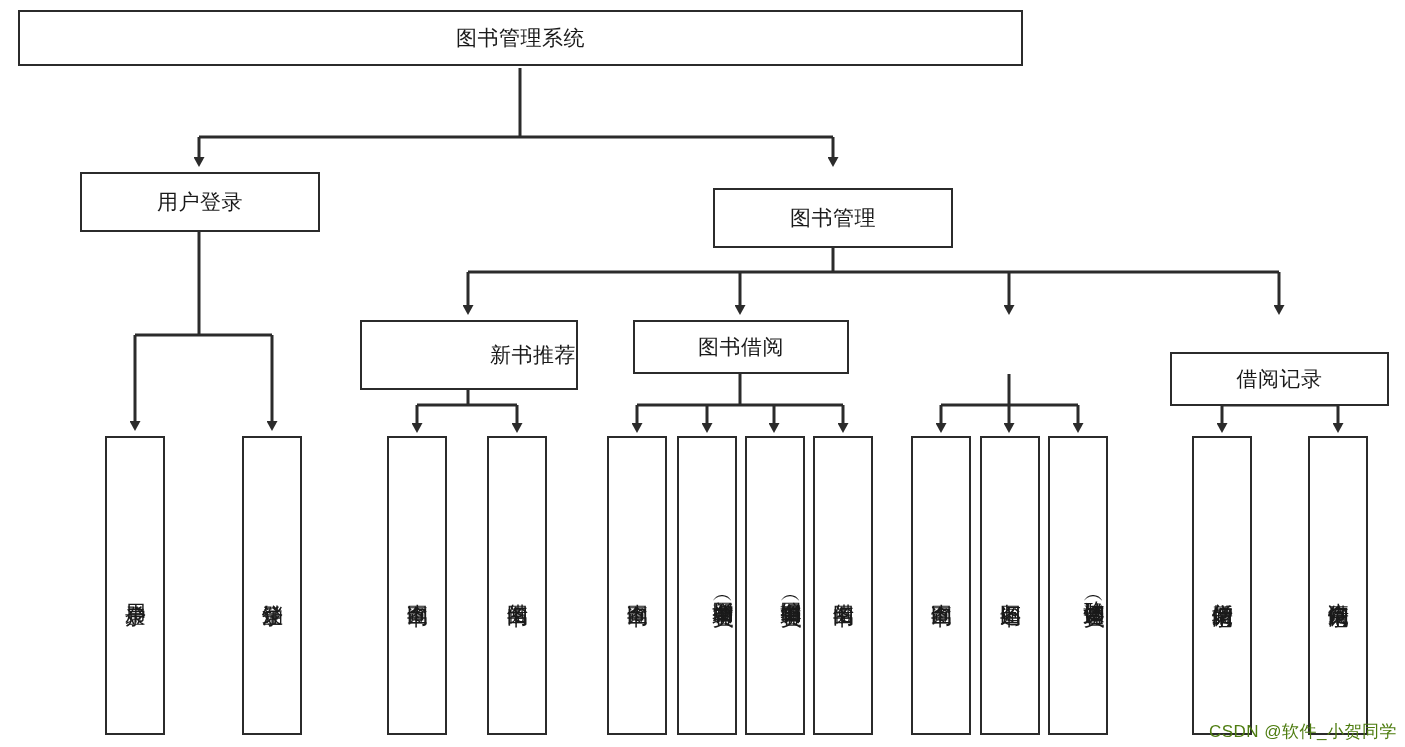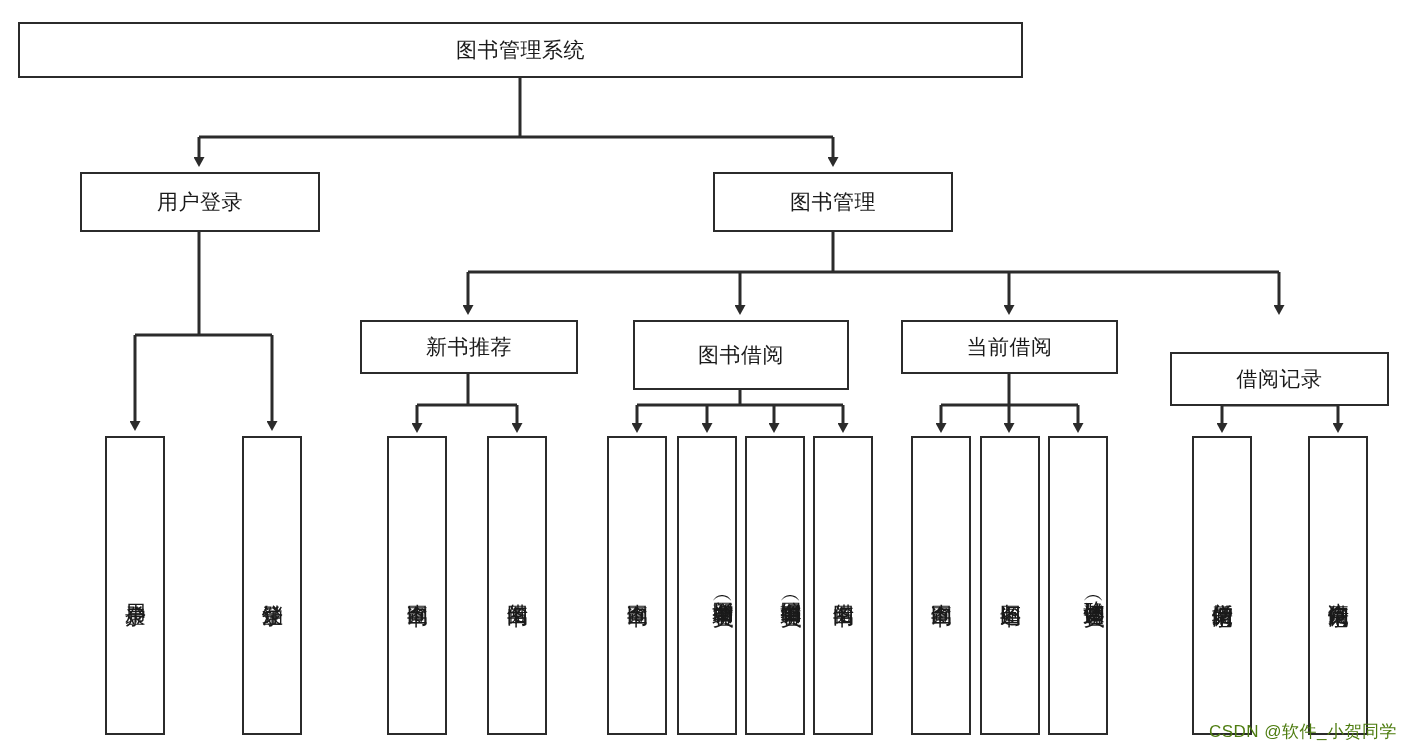--- a/index.html
+++ b/index.html
@@ -114,39 +114,36 @@
       <path d="M1009,405 L1009,424" marker-end="url(#arrow)"></path>
       <path d="M1078,405 L1078,424" marker-end="url(#arrow)"></path>
 
       <path d="M1279,374 L1279,405"></path>
       <path d="M1222,405 L1338,405"></path>
       <path d="M1222,405 L1222,424" marker-end="url(#arrow)"></path>
       <path d="M1338,405 L1338,424" marker-end="url(#arrow)"></path>
     </g>
   </svg>
 
-  <div class="node node-h" style="left:18px; top:22px; width:1005px; height:56px;">
+  <div class="node node-h" style="left:18px; top:10px; width:1005px; height:56px;">
     <span>图书管理系统</span>
   </div>
 
   <div class="node node-h" style="left:80px; top:172px; width:240px; height:60px;">
     <span>用户登录</span>
   </div>
-  <div class="node node-h" style="left:713px; top:172px; width:240px; height:60px;">
+  <div class="node node-h" style="left:713px; top:188px; width:240px; height:60px;">
     <span>图书管理</span>
   </div>
 
-  <div class="node node-h" style="left:360px; top:320px; width:218px; height:54px;">
+  <div class="node node-h" style="left:360px; top:320px; width:218px; height:70px;justify-content:flex-end;">
     <span>新书推荐</span>
   </div>
-  <div class="node node-h" style="left:633px; top:320px; width:216px; height:70px;">
+  <div class="node node-h" style="left:633px; top:320px; width:216px; height:54px;">
     <span>图书借阅</span>
-  </div>
-  <div class="node node-h" style="left:901px; top:320px; width:217px; height:54px;">
-    <span>当前借阅</span>
   </div>
   <div class="node node-h" style="left:1170px; top:320px; width:219px; height:54px;margin-top:32px;">
     <span>借阅记录</span>
   </div>
 
   <div class="node node-v center-text" style="left:105px; top:436px; width:60px; height:299px;">
     <span>用户登录</span>
   </div>
   <div class="node node-v center-text" style="left:242px; top:436px; width:60px; height:299px;">
     <span>注销登录</span>

